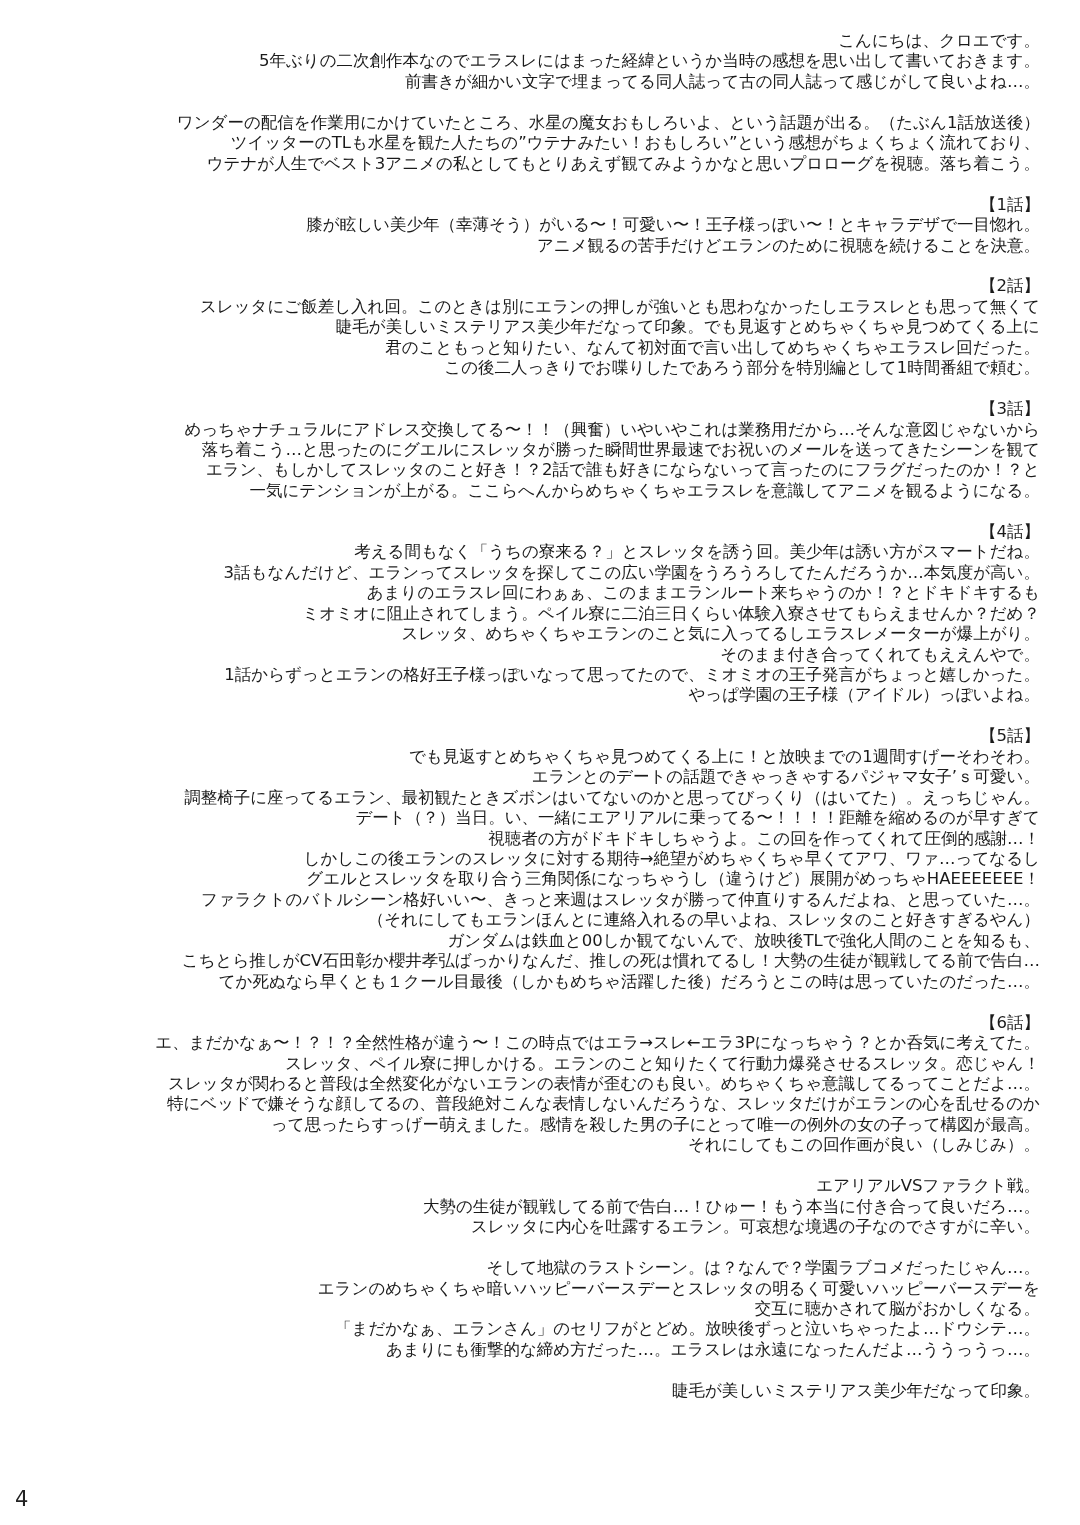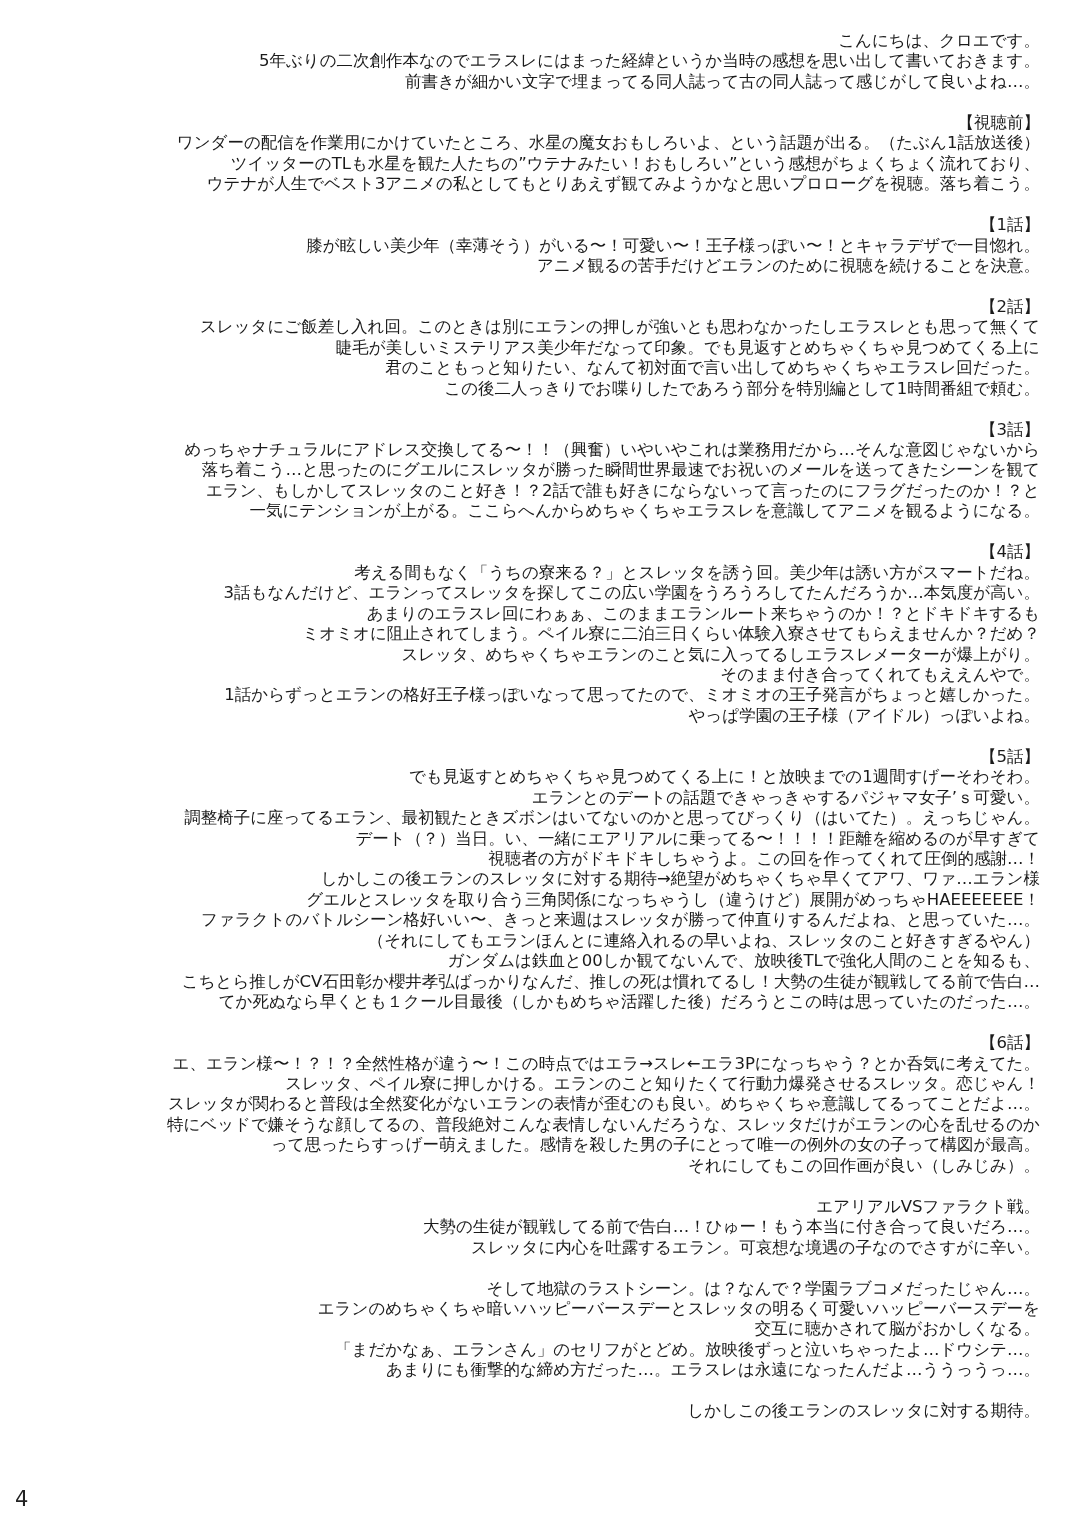--- a/index.html
+++ b/index.html
@@ -56,21 +56,20 @@
 <body>
 
 <div class="page">
   <main class="text-body">
       <section class="text-section">
         <div class="line">こんにちは、クロエです。</div>
         <div class="line">5年ぶりの二次創作本なのでエラスレにはまった経緯というか当時の感想を思い出して書いておきます。</div>
         <div class="line">前書きが細かい文字で埋まってる同人誌って古の同人誌って感じがして良いよね…。</div>
       </section>
       <section class="text-section">
-        <div class="line section-header">【視聴前】</div>
         <div class="line">ワンダーの配信を作業用にかけていたところ、水星の魔女おもしろいよ、という話題が出る。（たぶん1話放送後）</div>
         <div class="line">ツイッターのTLも水星を観た人たちの”ウテナみたい！おもしろい”という感想がちょくちょく流れており、</div>
         <div class="line">ウテナが人生でベスト3アニメの私としてもとりあえず観てみようかなと思いプロローグを視聴。落ち着こう。</div>
       </section>
       <section class="text-section">
         <div class="line section-header">【1話】</div>
         <div class="line">膝が眩しい美少年（幸薄そう）がいる〜！可愛い〜！王子様っぽい〜！とキャラデザで一目惚れ。</div>
         <div class="line">アニメ観るの苦手だけどエランのために視聴を続けることを決意。</div>
       </section>
       <section class="text-section">
@@ -98,47 +97,47 @@
         <div class="line">1話からずっとエランの格好王子様っぽいなって思ってたので、ミオミオの王子発言がちょっと嬉しかった。</div>
         <div class="line">やっぱ学園の王子様（アイドル）っぽいよね。</div>
       </section>
       <section class="text-section">
         <div class="line section-header">【5話】</div>
         <div class="line">でも見返すとめちゃくちゃ見つめてくる上に！と放映までの1週間すげーそわそわ。</div>
         <div class="line">エランとのデートの話題できゃっきゃするパジャマ女子’ｓ可愛い。</div>
         <div class="line">調整椅子に座ってるエラン、最初観たときズボンはいてないのかと思ってびっくり（はいてた）。えっちじゃん。</div>
         <div class="line">デート（？）当日。い、一緒にエアリアルに乗ってる〜！！！！距離を縮めるのが早すぎて</div>
         <div class="line">視聴者の方がドキドキしちゃうよ。この回を作ってくれて圧倒的感謝…！</div>
-        <div class="line">しかしこの後エランのスレッタに対する期待→絶望がめちゃくちゃ早くてアワ、ワァ…エラン様</div>
+        <div class="line">しかしこの後エランのスレッタに対する期待→絶望がめちゃくちゃ早くてアワ、ワァ…ってなるし</div>
         <div class="line">グエルとスレッタを取り合う三角関係になっちゃうし（違うけど）展開がめっちゃHAEEEEEEE！</div>
         <div class="line">ファラクトのバトルシーン格好いい〜、きっと来週はスレッタが勝って仲直りするんだよね、と思っていた…。</div>
         <div class="line">（それにしてもエランほんとに連絡入れるの早いよね、スレッタのこと好きすぎるやん）</div>
         <div class="line">ガンダムは鉄血と00しか観てないんで、放映後TLで強化人間のことを知るも、</div>
         <div class="line">こちとら推しがCV石田彰か櫻井孝弘ばっかりなんだ、推しの死は慣れてるし！大勢の生徒が観戦してる前で告白…</div>
         <div class="line">てか死ぬなら早くとも１クール目最後（しかもめちゃ活躍した後）だろうとこの時は思っていたのだった…。</div>
       </section>
       <section class="text-section">
         <div class="line section-header">【6話】</div>
-        <div class="line">エ、エラン様〜！？！？全然性格が違う〜！この時点ではエラ→スレ←エラ3Pになっちゃう？とか呑気に考えてた。</div>
+        <div class="line">エ、まだかなぁ〜！？！？全然性格が違う〜！この時点ではエラ→スレ←エラ3Pになっちゃう？とか呑気に考えてた。</div>
         <div class="line">スレッタ、ペイル寮に押しかける。エランのこと知りたくて行動力爆発させるスレッタ。恋じゃん！</div>
         <div class="line">スレッタが関わると普段は全然変化がないエランの表情が歪むのも良い。めちゃくちゃ意識してるってことだよ…。</div>
         <div class="line">特にベッドで嫌そうな顔してるの、普段絶対こんな表情しないんだろうな、スレッタだけがエランの心を乱せるのか</div>
         <div class="line">って思ったらすっげー萌えました。感情を殺した男の子にとって唯一の例外の女の子って構図が最高。</div>
         <div class="line">それにしてもこの回作画が良い（しみじみ）。</div>
       </section>
       <section class="text-section">
         <div class="line">エアリアルVSファラクト戦。</div>
         <div class="line">大勢の生徒が観戦してる前で告白…！ひゅー！もう本当に付き合って良いだろ…。</div>
         <div class="line">スレッタに内心を吐露するエラン。可哀想な境遇の子なのでさすがに辛い。</div>
       </section>
       <section class="text-section">
         <div class="line">そして地獄のラストシーン。は？なんで？学園ラブコメだったじゃん…。</div>
         <div class="line">エランのめちゃくちゃ暗いハッピーバースデーとスレッタの明るく可愛いハッピーバースデーを</div>
         <div class="line">交互に聴かされて脳がおかしくなる。</div>
         <div class="line">「まだかなぁ、エランさん」のセリフがとどめ。放映後ずっと泣いちゃったよ…ドウシテ…。</div>
         <div class="line">あまりにも衝撃的な締め方だった…。エラスレは永遠になったんだよ…ううっうっ…。</div>
       </section>
       <section class="text-section">
-        <div class="line">しかしこの後エランのスレッタに対する期待。</div>
+        <div class="line">睫毛が美しいミステリアス美少年だなって印象。</div>
       </section>
     </main>
   <div class="page-number">4</div>
 </div>
 
 </body></html>

